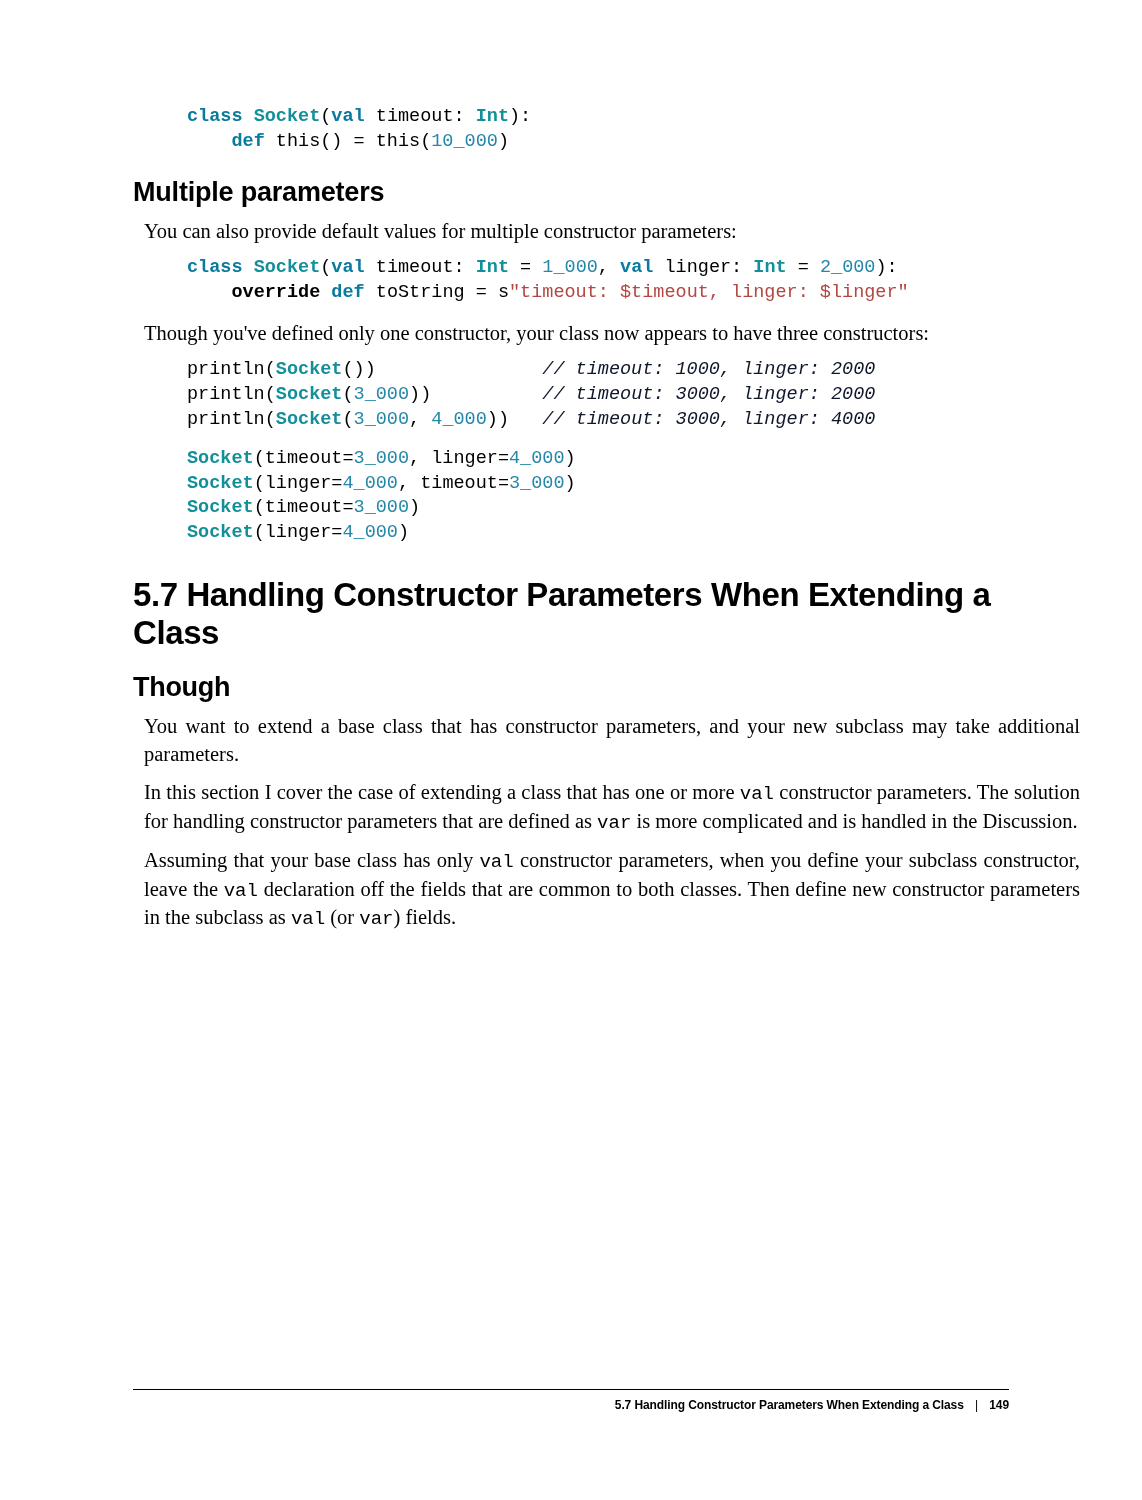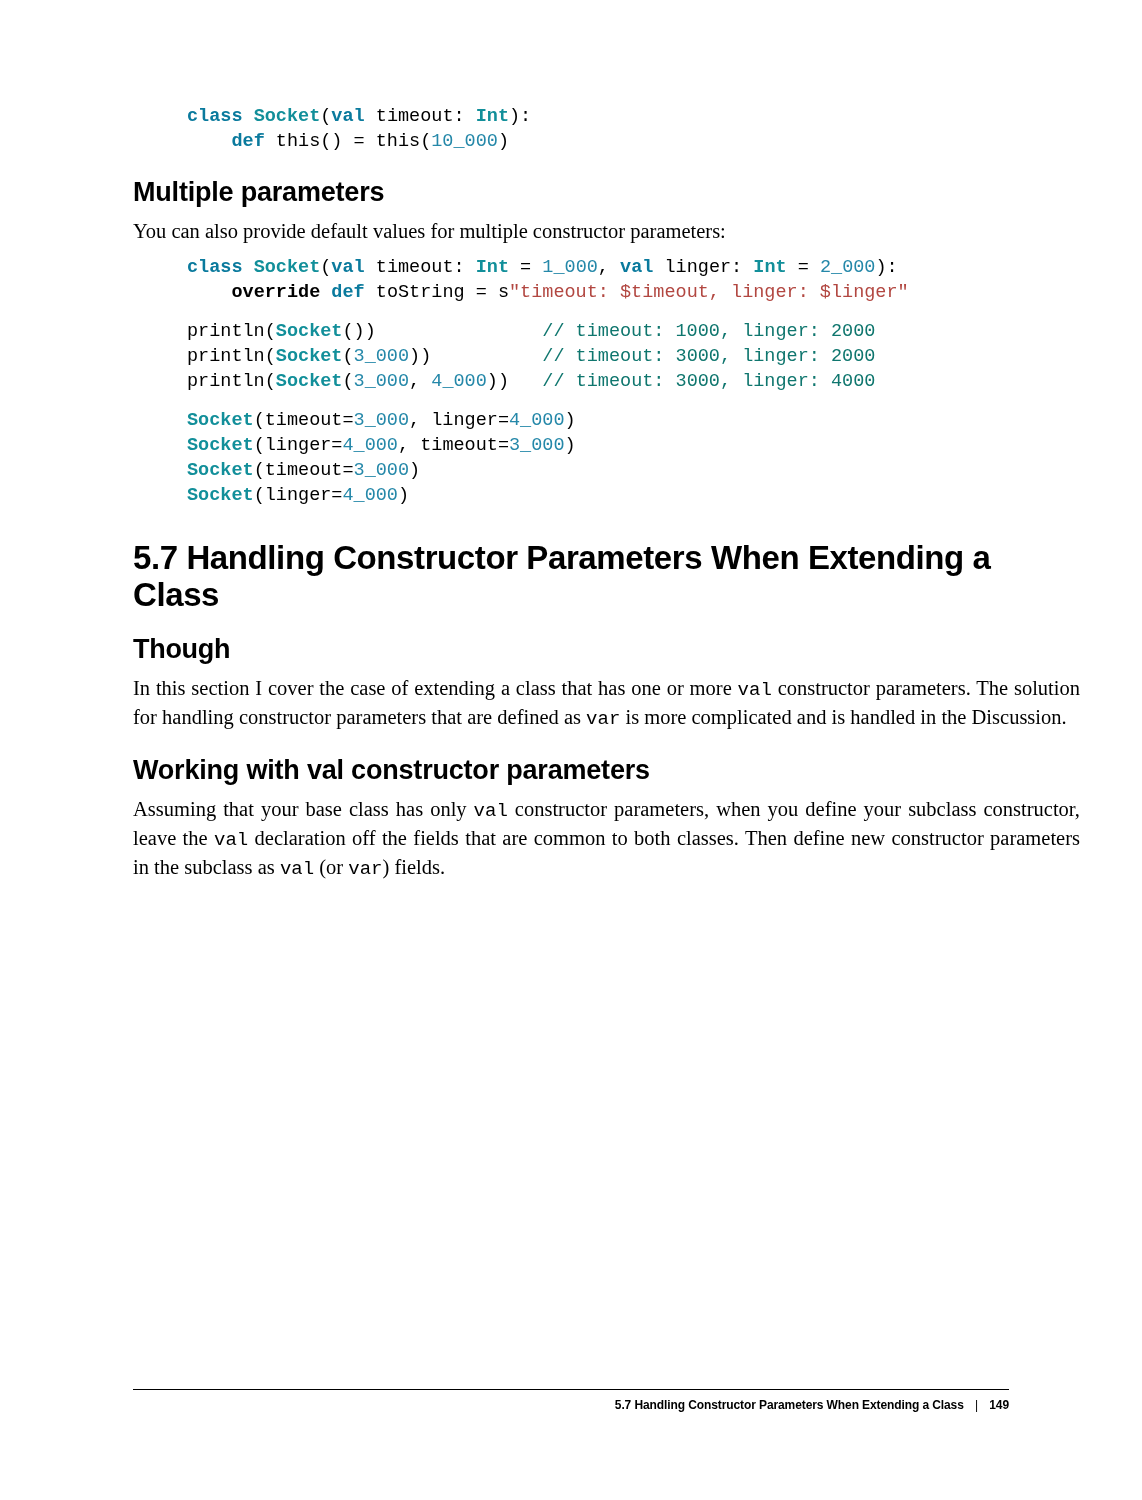--- a/index.html
+++ b/index.html
@@ -22,34 +22,34 @@
     line-height: 1.35;
     margin: 10px 0 14px 54px;
     white-space: pre;
   }
   .kw  { color: #0a7a9d; font-weight: bold; }
   .typ { color: #128f9a; font-weight: bold; }
   .def { color: #0a7a9d; font-weight: bold; }
   .ovr { color: #000000; font-weight: bold; }
   .num { color: #2588a9; }
   .str { color: #b24741; }
-  .cmt { color: #0f766e; }
+  .cmt { color: #0f172a; font-style: italic; }
   .cls { color: #128f9a; font-weight: bold; }
 
   h3.sub {
     font-family: 'Helvetica Neue', Arial, sans-serif;
     font-weight: 700;
     font-size: 27px;
     margin: 22px 0 8px 0;
     letter-spacing: -0.2px;
   }
   p.body {
     font-size: 20.5px;
     line-height: 1.36;
-    margin: 10px 0 10px 0;
+    margin: 10px 0 10px 11px;
     text-align: justify;
   }
   a.xref {
     color: #9d2a2a;
     text-decoration: none;
   }
   code.inline {
     font-family: Consolas, 'Courier New', monospace;
     font-size: 19px;
   }
@@ -92,40 +92,41 @@
   <div class="code-block"><span class="kw">class</span> <span class="cls">Socket</span><span>(</span><span class="kw">val</span><span> timeout: </span><span class="typ">Int</span><span>):</span>
 <span>    </span><span class="def">def</span><span> this() = this(</span><span class="num">10_000</span><span>)</span></div>
 
   <h3 class="sub">Multiple parameters</h3>
 
   <p class="body">You can also provide default values for multiple constructor parameters:</p>
 
   <div class="code-block"><span class="kw">class</span><span> </span><span class="cls">Socket</span><span>(</span><span class="kw">val</span><span> timeout: </span><span class="typ">Int</span><span> = </span><span class="num">1_000</span><span>, </span><span class="kw">val</span><span> linger: </span><span class="typ">Int</span><span> = </span><span class="num">2_000</span><span>):</span>
 <span>    </span><span class="ovr">override</span><span> </span><span class="def">def</span><span> toString = s</span><span class="str">"timeout: $timeout, linger: $linger"</span></div>
 
+  <p class="body">Though you've defined only one constructor, your class now appears to have three constructors:</p>
 
   <div class="code-block"><span>println(</span><span class="cls">Socket</span><span>())               </span><span class="cmt">// timeout: 1000, linger: 2000</span>
 <span>println(</span><span class="cls">Socket</span><span>(</span><span class="num">3_000</span><span>))          </span><span class="cmt">// timeout: 3000, linger: 2000</span>
 <span>println(</span><span class="cls">Socket</span><span>(</span><span class="num">3_000</span><span>, </span><span class="num">4_000</span><span>))   </span><span class="cmt">// timeout: 3000, linger: 4000</span></div>
 
 
   <div class="code-block"><span class="cls">Socket</span><span>(timeout=</span><span class="num">3_000</span><span>, linger=</span><span class="num">4_000</span><span>)</span>
 <span class="cls">Socket</span><span>(linger=</span><span class="num">4_000</span><span>, timeout=</span><span class="num">3_000</span><span>)</span>
 <span class="cls">Socket</span><span>(timeout=</span><span class="num">3_000</span><span>)</span>
 <span class="cls">Socket</span><span>(linger=</span><span class="num">4_000</span><span>)</span></div>
 
   <h1 class="section">5.7 Handling Constructor Parameters When Extending a Class</h1>
 
   <h2 class="part">Though</h2>
+  <p class="body">You want to extend a base class that has constructor parameters, and your new subclass may take additional parameters.</p>
 
   <p class="body">
     <span>In this section I cover the case of extending a class that has one or more </span><code class="inline">val</code><span> constructor parameters. The solution for handling constructor parameters that are defined as </span><code class="inline">var</code><span> is more complicated and is handled in the Discussion.</span>
   </p>
 
-  <h3 class="sub">Working with val constructor parameters</h3>
   <p class="body">
     <span>Assuming that your base class has only </span><code class="inline">val</code><span> constructor parameters, when you define your subclass constructor, leave the </span><code class="inline">val</code><span> declaration off the fields that are common to both classes. Then define new constructor parameters in the subclass as </span><code class="inline">val</code><span> (or </span><code class="inline">var</code><span>) fields.</span>
   </p>
 
   <div class="footer">
     <span>5.7 Handling Constructor Parameters When Extending a Class</span>
     <span class="sep">|</span>
     <span>149</span>
   </div>
 

